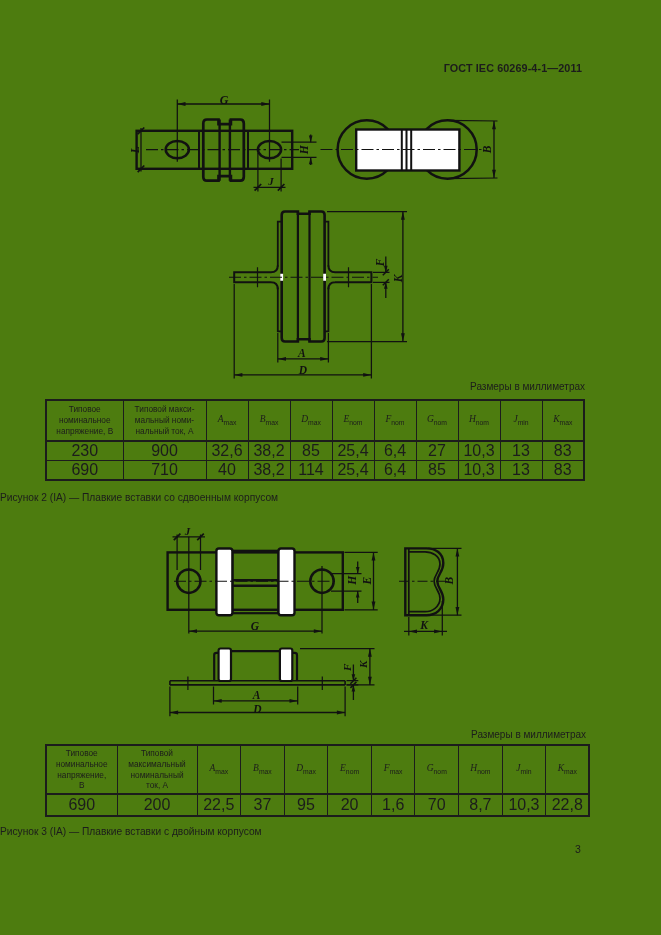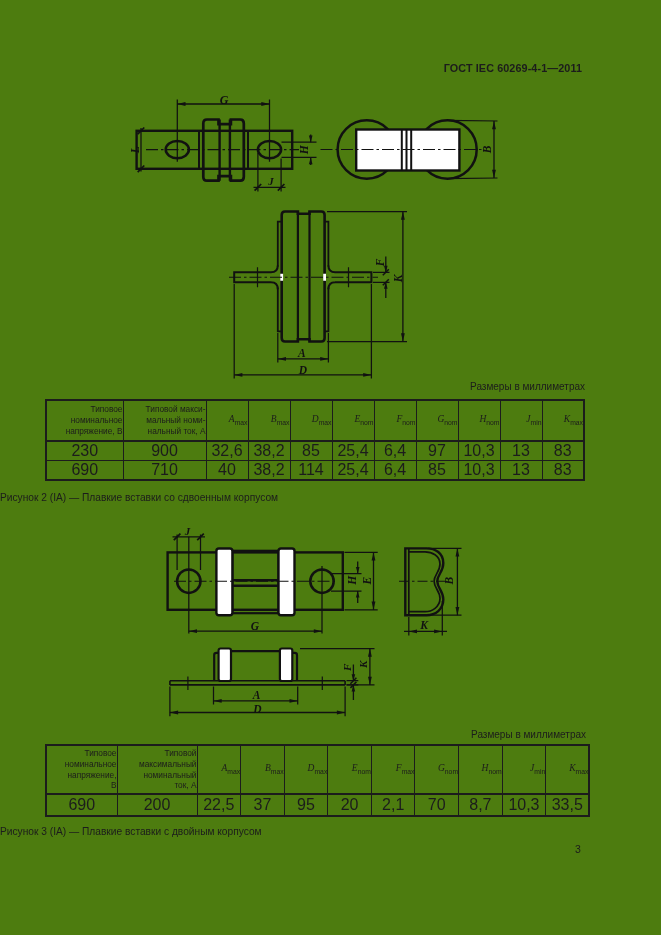--- a/index.html
+++ b/index.html
@@ -1,21 +1,21 @@
 <!DOCTYPE html>
 <html><head>
 <meta charset="utf-8">
 <style>
   html,body{margin:0;padding:0;background:#fff;}
   #page{position:relative;width:661px;height:935px;background:#4d7c0f;overflow:hidden;
         font-family:"Liberation Sans",sans-serif;color:#1c1c1c;}
   .abs{position:absolute;}
   table{border-collapse:collapse;table-layout:fixed;}
   td{border:1px solid #1c1c1c;text-align:center;vertical-align:middle;padding:0;}
-  .hdr td{font-size:8.3px;line-height:1.32;text-align:right;}
+  .hdr td{font-size:8.3px;line-height:1.32;}
   .ltr{font-family:"Liberation Serif",serif;font-style:italic;font-size:9.5px;}
   .ltr sub{font-family:"Liberation Sans",sans-serif;font-style:normal;font-size:6.8px;vertical-align:sub;}
   .dat td{font-size:16px;}
 </style>
 </head>
 <body>
 <div id="page">
 
 <div class="abs" style="left:0;top:62px;width:582px;text-align:right;font-size:10.8px;font-weight:bold;letter-spacing:0.1px;">ГОСТ IEC 60269-4-1—2011</div>
 
@@ -316,21 +316,21 @@
   <td><span class="ltr">K<sub>max</sub></span></td>
 </tr>
 <tr class="dat" style="height:19px;">
   <td>230</td>
             <td>900</td>
             <td>32,6</td>
             <td>38,2</td>
             <td>85</td>
             <td>25,4</td>
             <td>6,4</td>
-            <td>97</td>
+            <td>27</td>
             <td>10,3</td>
             <td>13</td>
             <td>83</td>
 </tr>
 <tr class="dat" style="height:18px;">
   <td>690</td>
             <td>710</td>
             <td>40</td>
             <td>38,2</td>
             <td>114</td>
@@ -378,25 +378,25 @@
   <td><span class="ltr">J<sub>min</sub></span></td>
   <td><span class="ltr">K<sub>max</sub></span></td>
 </tr>
 <tr class="dat" style="height:22px;">
   <td>690</td>
             <td>200</td>
             <td>22,5</td>
             <td>37</td>
             <td>95</td>
             <td>20</td>
-            <td>2,1</td>
+            <td>1,6</td>
             <td>70</td>
             <td>8,7</td>
             <td>10,3</td>
-            <td>33,5</td>
+            <td>22,8</td>
 </tr>
 </tbody>
       </table>
 </div>
 
 <div class="abs" style="left:0;top:826px;width:633px;text-align:left;font-size:10.2px;">Рисунок 3 (IA) — Плавкие вставки с двойным корпусом</div>
 
 <div class="abs" style="left:568px;top:843px;width:20px;text-align:center;font-size:10.5px;">3</div>
 
 </div>

